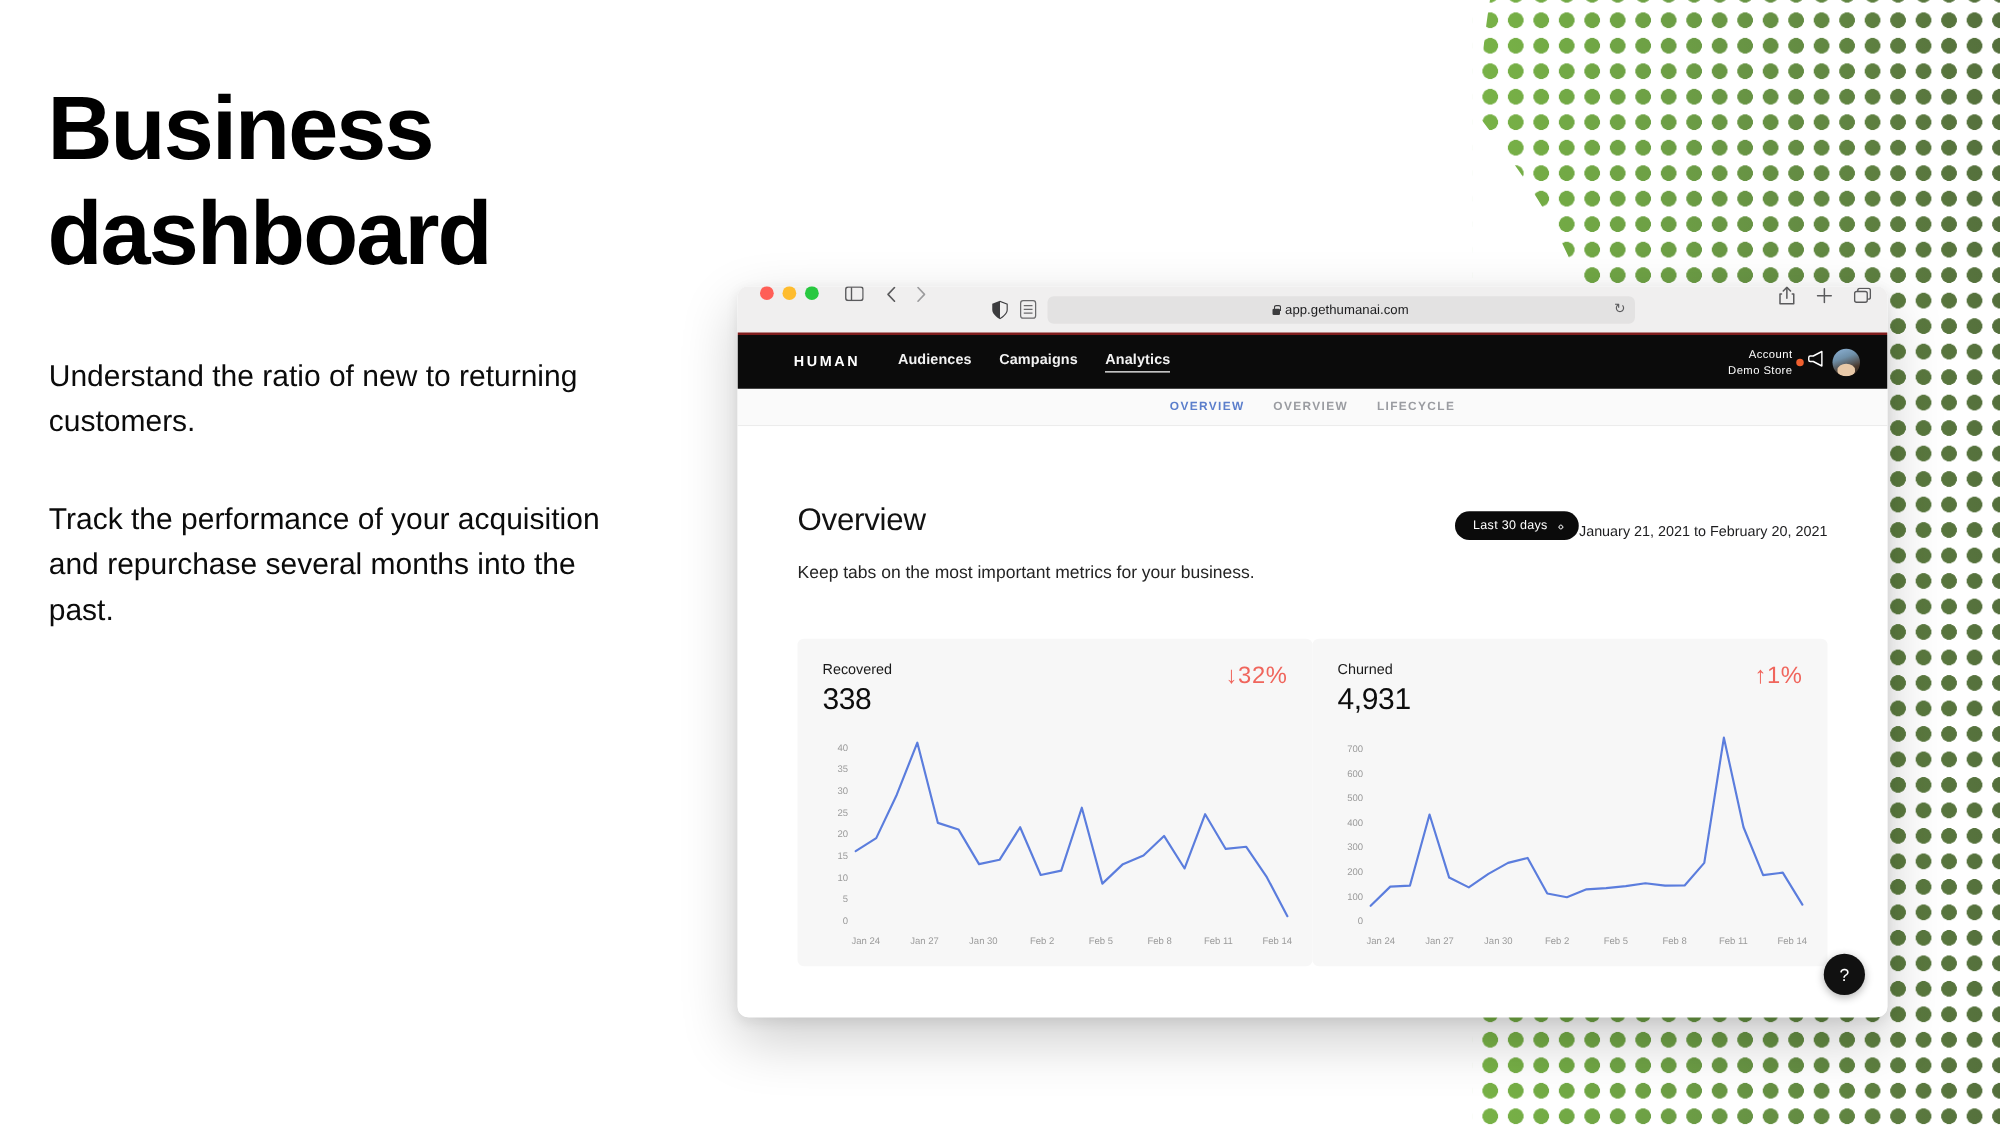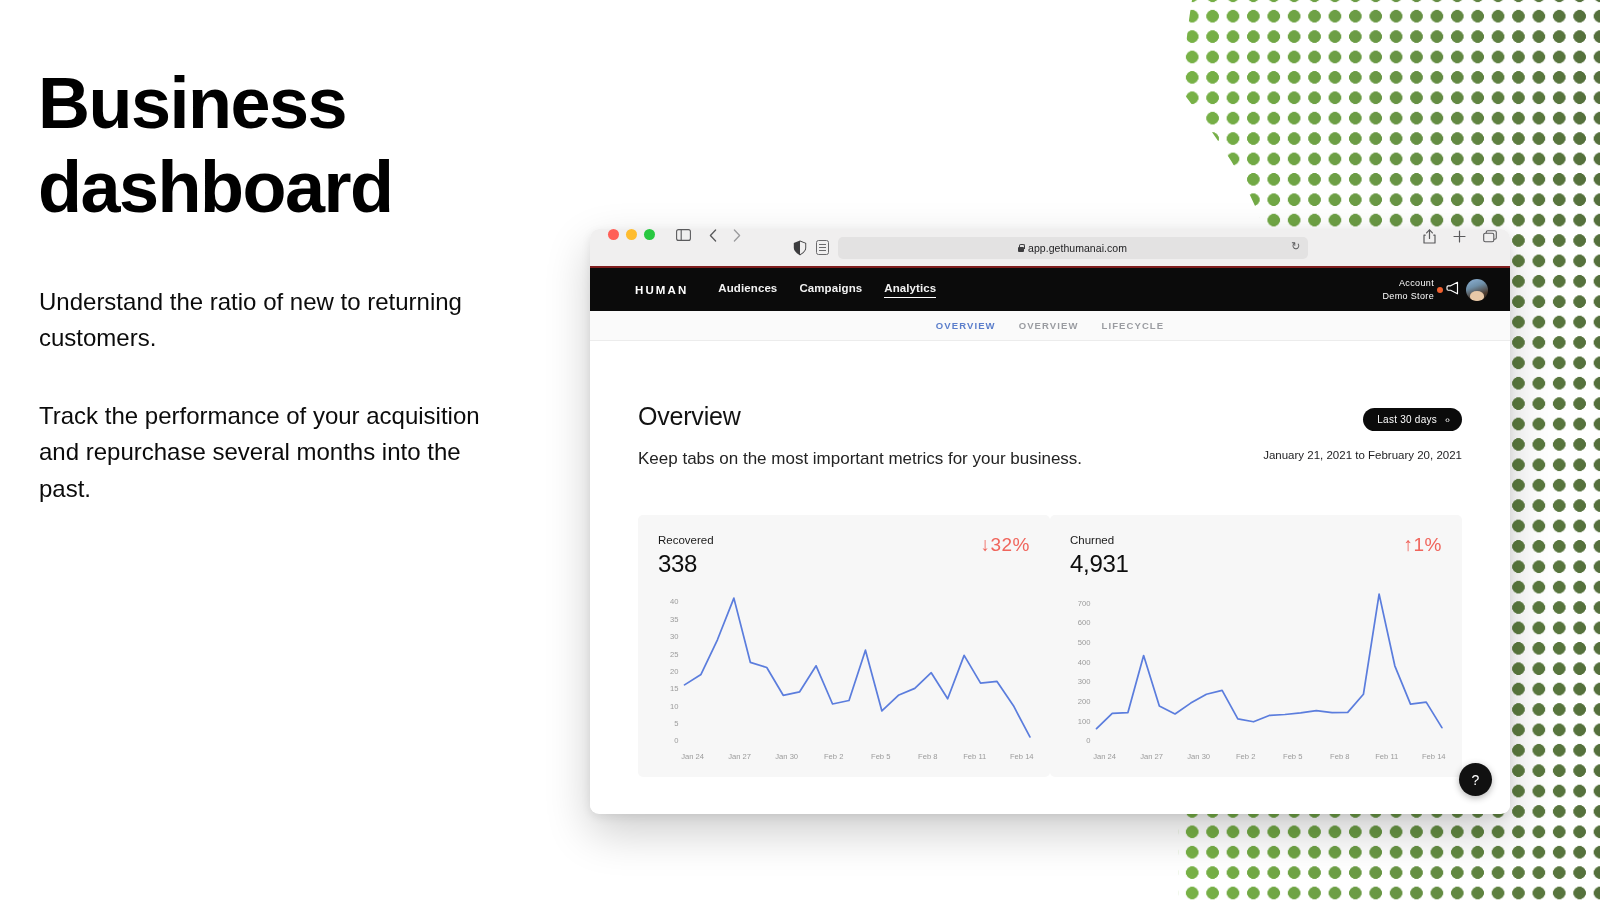--- a/index.html
+++ b/index.html
@@ -156,33 +156,33 @@
     border-bottom: 1px solid #ececec;
     display: flex; align-items: center; justify-content: center; gap: 23px;
   }
   .subtab { font-size: 9.5px; letter-spacing: 1.1px; color: #9a9ca1; font-weight: 600; }
   .subtab.active { color: #5b7ecb; }
 
   
   .content { background: #fff; padding: 0 48px; position: relative; height: 470px; }
   .ov-head { display: flex; justify-content: space-between; align-items: flex-start; padding-top: 61px; }
   .ov-title { font-size: 25px; font-weight: 400; color: #121212; letter-spacing: -0.2px; }
-  .ov-sub { font-size: 17px; color: #242424; margin-top: 18px; }
+  .ov-sub { font-size: 14px; color: #242424; margin-top: 18px; }
   .pill {
     background: #0b0b0b; color: #fff;
     border-radius: 14px; padding: 6px 13px 6px 14px;
     font-size: 10px; letter-spacing: .25px;
     display: flex; align-items: center; gap: 8px;
     margin-top: 6px;
   }
   .pill .chev { font-size: 9px; opacity: .95; letter-spacing: -1px; }
   .daterange {
     font-size: 11.5px; color: #1d1d1f; text-align: right; margin-top: 18px;
   }
-  .right-col { display:flex; flex-direction:column; align-items:flex-end; }
+  .right-col { display:flex; flex-direction:row; align-items:flex-end; }
 
   
   .cards { display: flex; margin-top: 46px; }
   .card {
     flex: 1; background: #f7f7f7; border-radius: 5px;
     padding: 19px 20px 12px 20px; height: 262px;
     position: relative;
   }
   .card-top { display: flex; justify-content: space-between; align-items: flex-start; }
   .card-label { font-size: 11.5px; color: #1a1a1a; }

